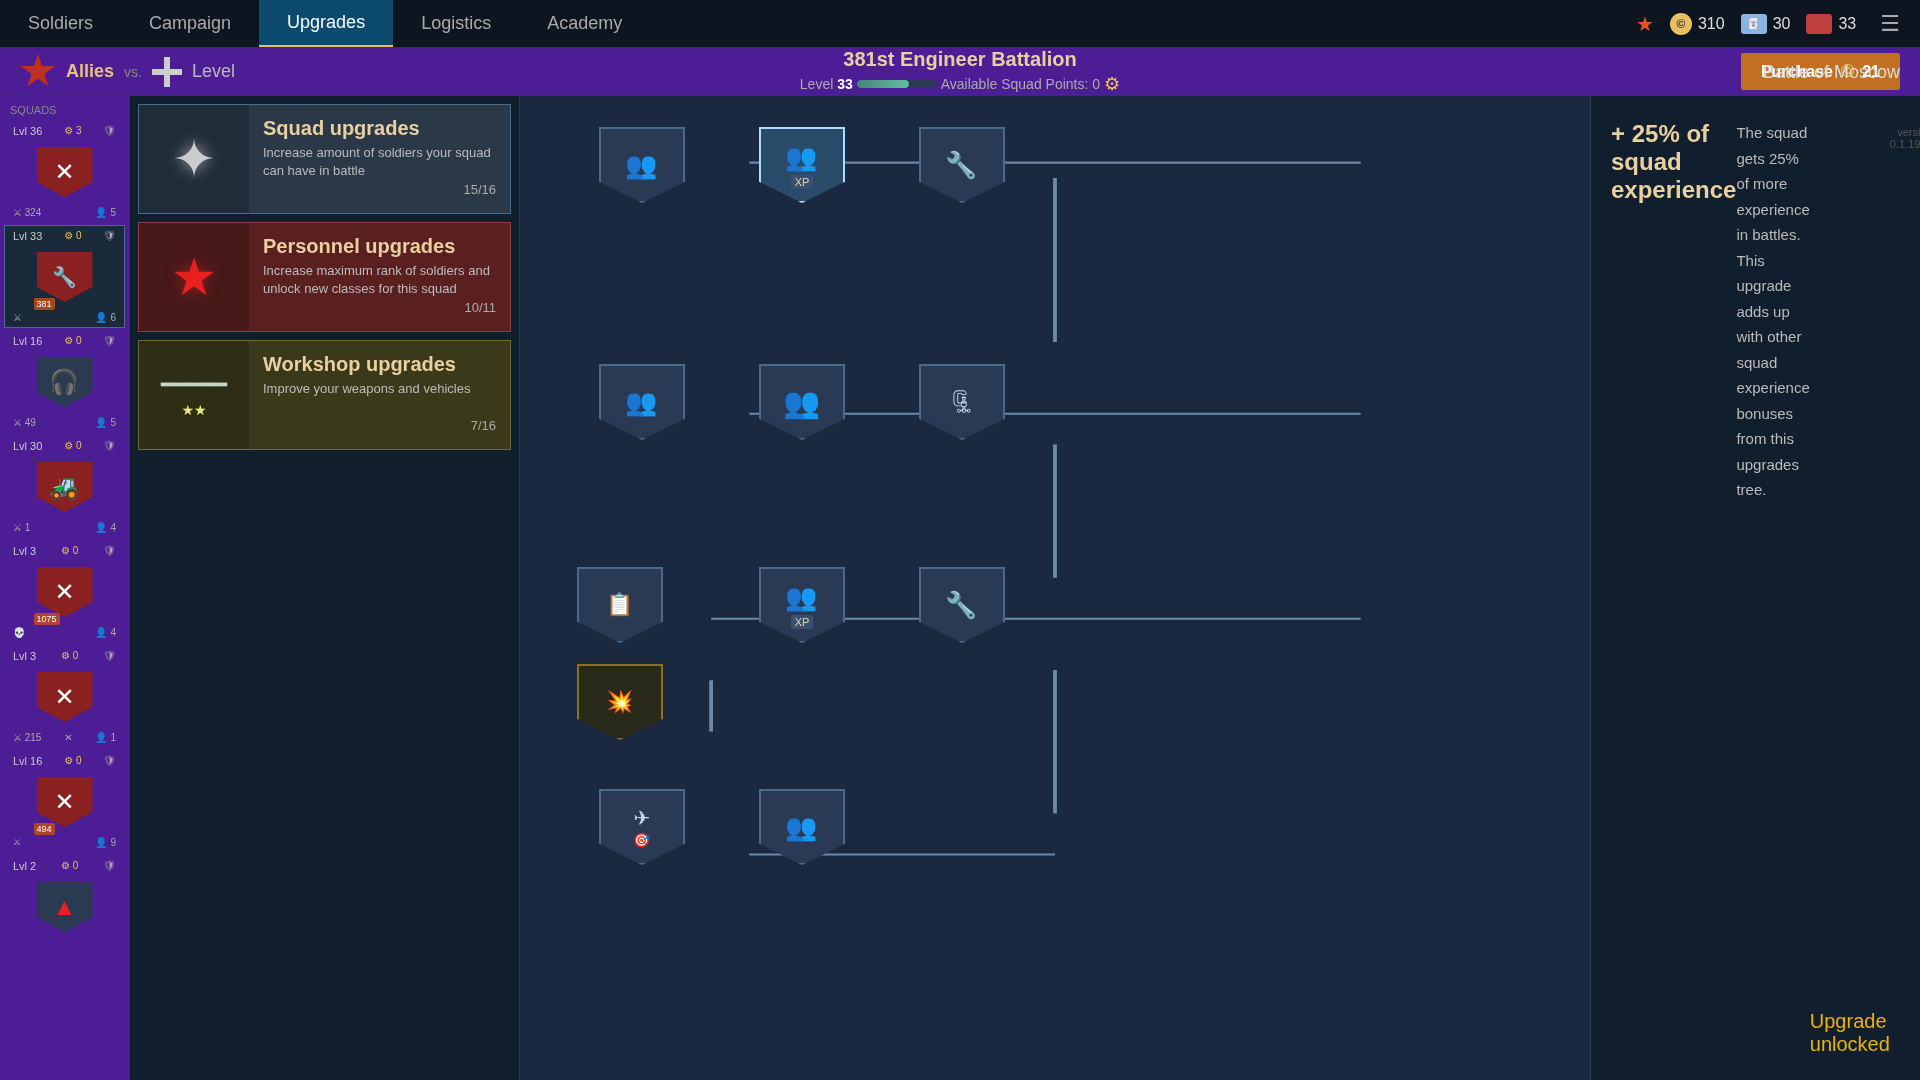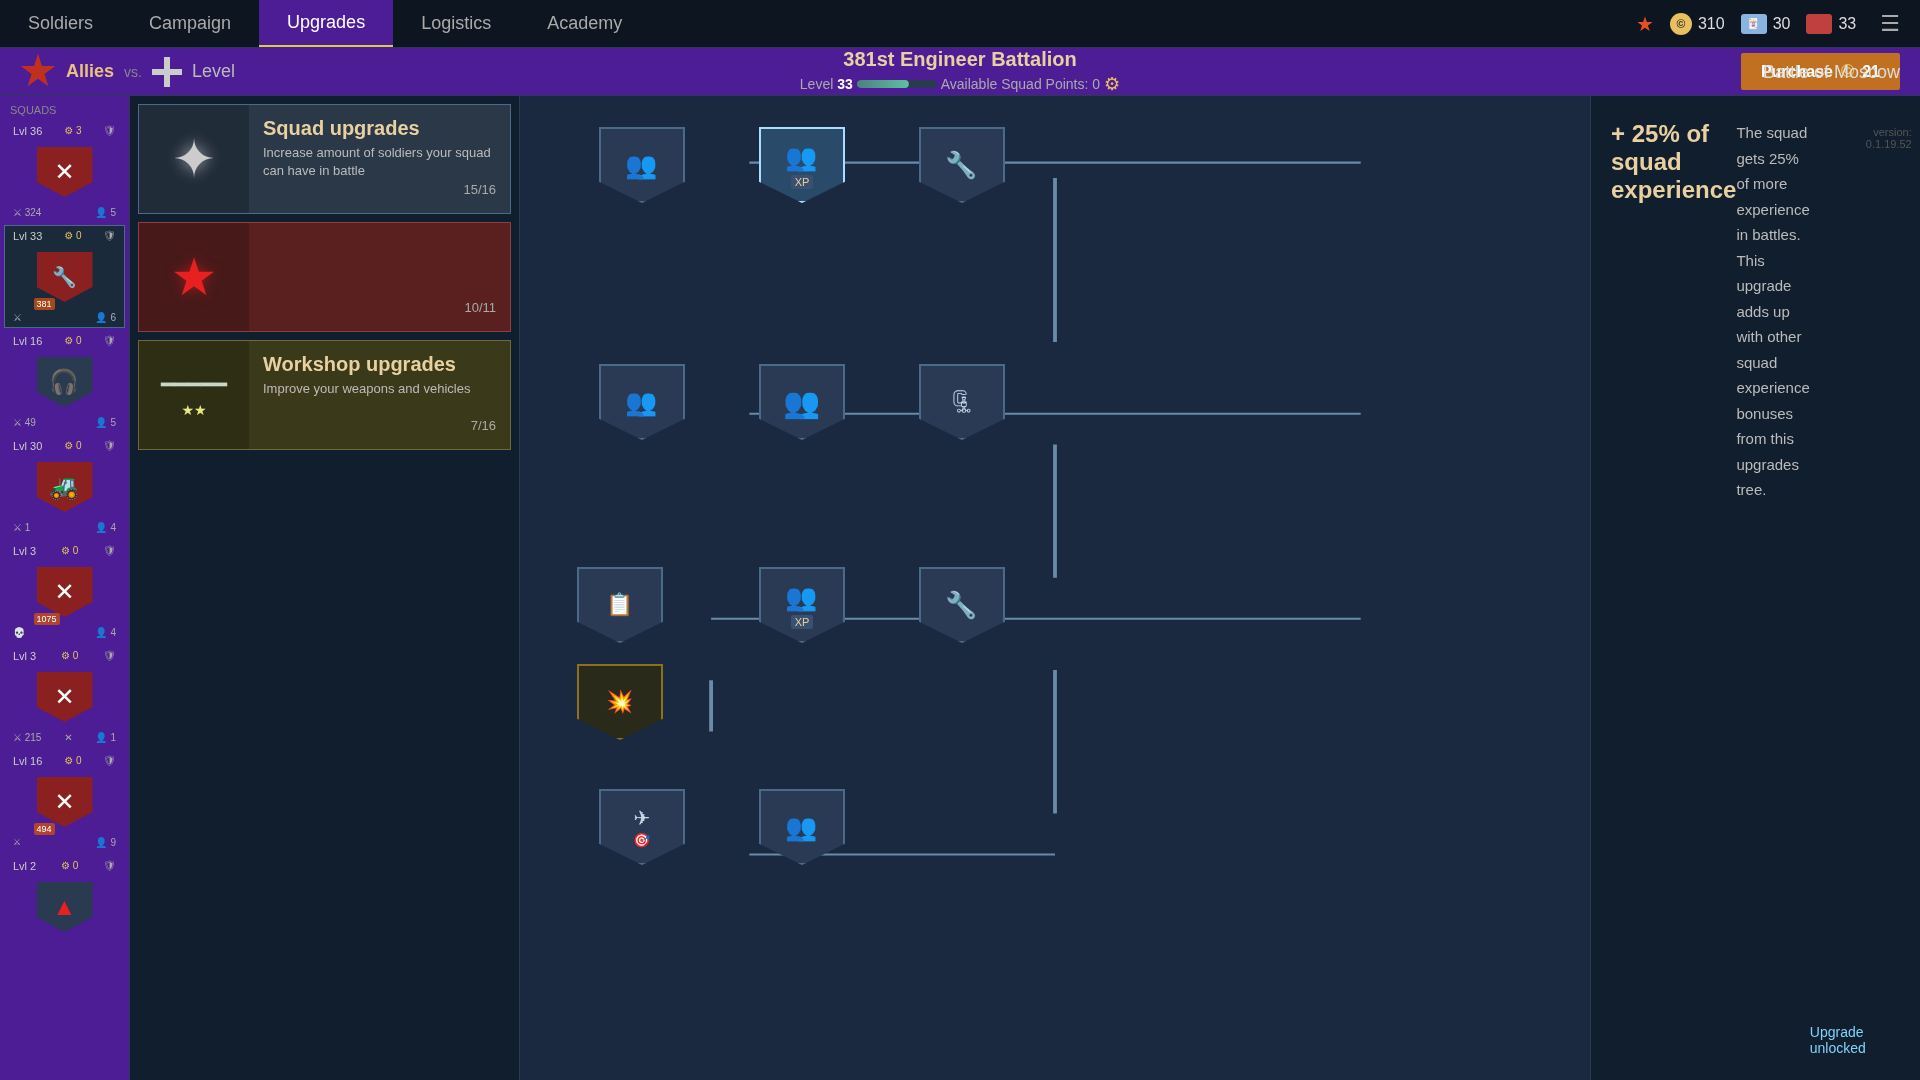--- a/index.html
+++ b/index.html
@@ -25,21 +25,21 @@
       padding: 0 28px;
       height: 100%;
       display: flex;
       align-items: center;
       font-size: 18px;
       color: #aaa;
       cursor: pointer;
     }
     .nav-item.active {
       color: #fff;
-      background: #4c1d95;
+      background: #0c4a6e;
       border-bottom: 2px solid #e8c060;
     }
     .nav-right {
       margin-left: auto;
       display: flex;
       align-items: center;
       gap: 16px;
       padding-right: 20px;
     }
     .currency-item {
@@ -315,22 +315,22 @@
       font-weight: bold;
       margin-bottom: 20px;
     }
     .info-desc {
       font-size: 15px;
       color: #bbb;
       line-height: 1.7;
     }
     .info-unlocked {
       margin-top: auto;
-      color: #7dd3fc;
-      font-size: 14px;
+      color: #eab308;
+      font-size: 20px;
     }
     .version-text {
       font-size: 11px;
       color: #555;
       text-align: right;
       margin-top: 6px;
     }
 
     
     .rifle-stars {
@@ -582,20 +582,24 @@
       </div>
     </div>
 
     <div class="upgrade-card personnel">
       <div class="upgrade-icon-area">
         <div class="upgrade-icon-img">
           <span style="font-size:52px;color:#e82020;filter:drop-shadow(0 0 6px rgba(232,32,32,0.5));">★</span>
         </div>
       </div>
       <div class="upgrade-text">
+        <div>
+          <div class="upgrade-title">Personnel upgrades</div>
+          <div class="upgrade-desc">Increase maximum rank of soldiers and unlock new classes for this squad</div>
+        </div>
         <div class="upgrade-progress">10/11</div>
       </div>
     </div>
 
     <div class="upgrade-card workshop">
       <div class="upgrade-icon-area">
         <div class="upgrade-icon-img">
           <div class="rifle-stars">
             <span style="font-size:22px;color:#c8d8c8">━━━━━</span>
             <span class="stars-row">★★</span>

